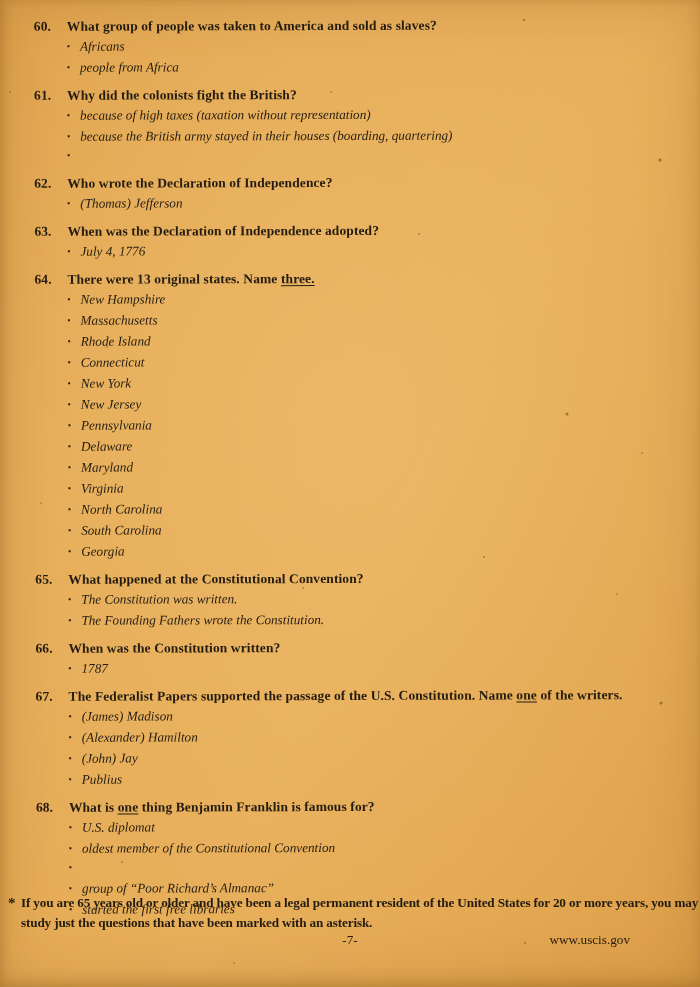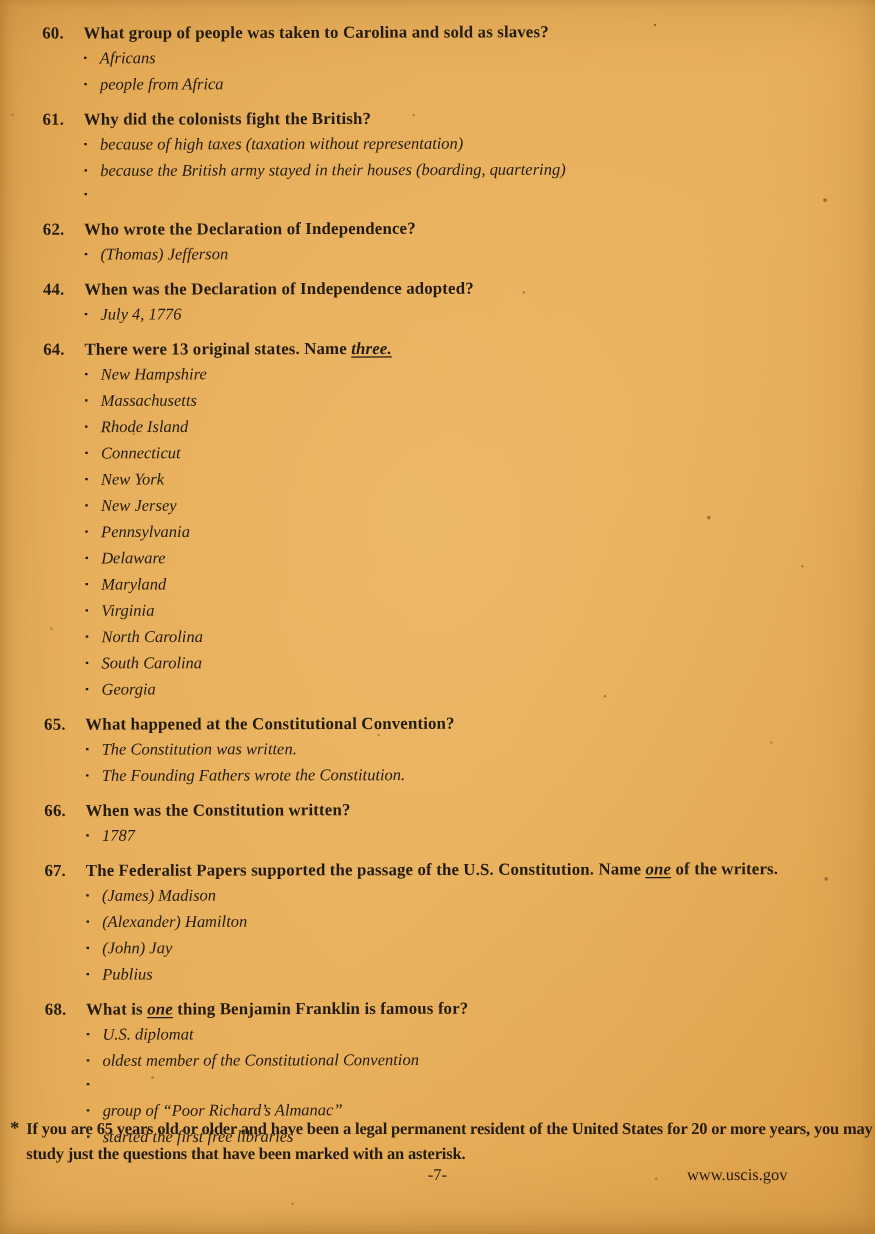--- a/index.html
+++ b/index.html
@@ -37,21 +37,21 @@
   .qrow {
     display: flex;
     padding-left: 35px;
     font-weight: bold;
     font-size: 13.5px;
     line-height: 19px;
     letter-spacing: 0.1px;
   }
   .qnum { width: 33px; flex-shrink: 0; }
   .qtext { padding-right: 20px; }
-  .qtext .u { text-decoration: underline; text-underline-offset: 2px; font-style: italic; }
+  .qtext .u { text-decoration: underline; text-underline-offset: 2px; }
   ul.answers {
     list-style: none;
     margin: 1px 0 0 0;
     padding: 0 0 0 68px;
   }
   ul.answers li {
     display: flex;
     align-items: baseline;
     font-style: italic;
     font-size: 13.2px;
@@ -130,21 +130,21 @@
   }
 </style>
 </head>
 <body>
 
 <main class="paper">
   <div class="content">
   <div class="qblock">
     <div class="qrow">
       <span class="qnum">60.</span>
-      <span class="qtext"><span class="pre">What group of people was taken to Carolina and sold as slaves?</span><span class="u"></span><span class="post"></span></span>
+      <span class="qtext"><span class="pre">What group of people was taken to America and sold as slaves?</span><span class="u"></span><span class="post"></span></span>
     </div>
     <ul class="answers">
 
     <li>
         <span class="bullet">▪</span>
         <span class="atext">Africans</span>
       </li>
           <li>
         <span class="bullet">▪</span>
         <span class="atext">people from Africa</span>
@@ -182,21 +182,21 @@
 
     <li>
         <span class="bullet">▪</span>
         <span class="atext">(Thomas) Jefferson</span>
       </li>
         </ul>
   </div>
 
   <div class="qblock">
     <div class="qrow">
-      <span class="qnum">44.</span>
+      <span class="qnum">63.</span>
       <span class="qtext"><span class="pre">When was the Declaration of Independence adopted?</span><span class="u"></span><span class="post"></span></span>
     </div>
     <ul class="answers">
 
     <li>
         <span class="bullet">▪</span>
         <span class="atext">July 4, 1776</span>
       </li>
         </ul>
   </div>

